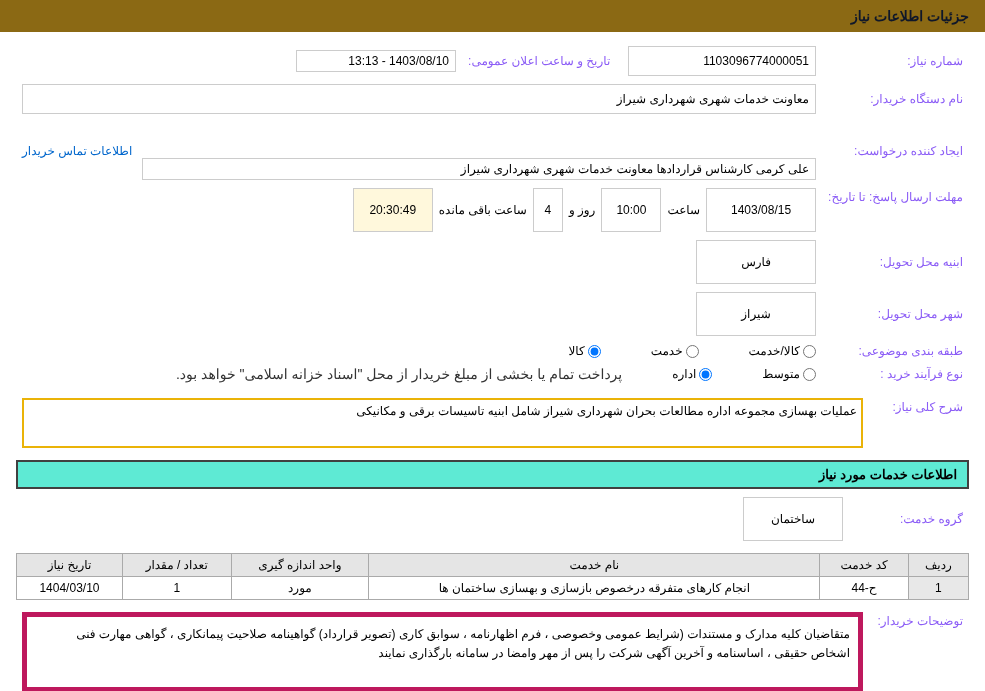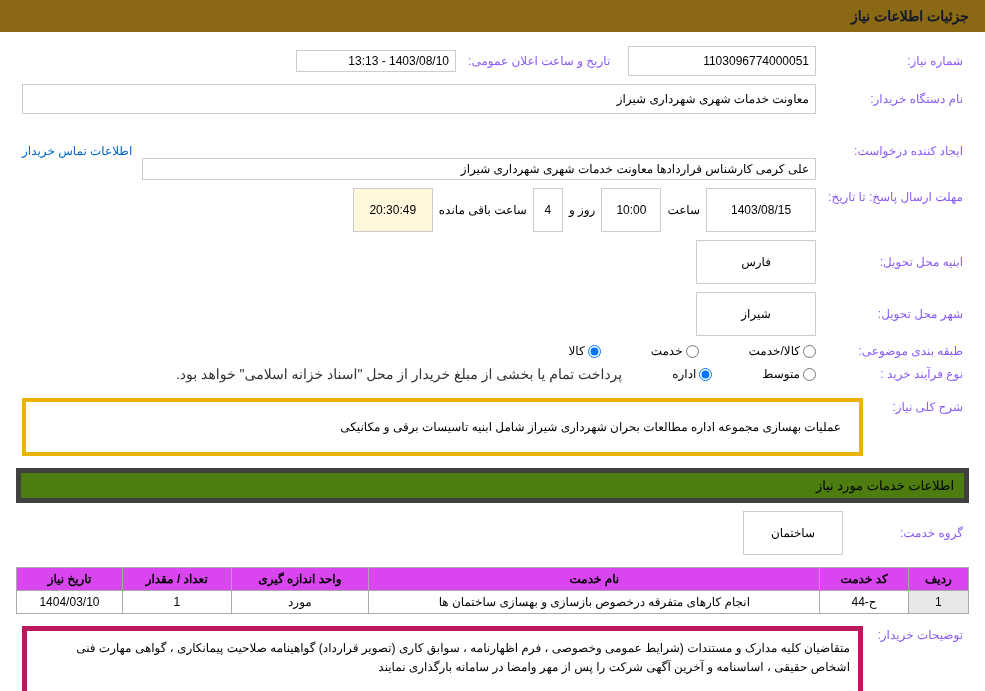--- a/index.html
+++ b/index.html
@@ -54,50 +54,50 @@
       background: #fff;
       padding: 7px 6px;
       display: block;
       width: 100%;
     }
     .blue-link {
       color: #0066cc;
       text-decoration: none;
     }
     .section-header {
-      background: #4d7c0f;
-      border: 5px solid #404040;
+      background: #5eead4;
+      border: 2px solid #404040;
       padding: 5px 10px;
-      font-weight: normal;
+      font-weight: bold;
       font-size: 13px;
       text-align: right;
       margin: 8px 0 4px 0;
     }
     .services-table {
       width: 100%;
       border-collapse: collapse;
       margin-bottom: 8px;
     }
     .services-table th, .services-table td {
       border: 1px solid #aaa;
       padding: 4px 8px;
       text-align: center;
       font-size: 12px;
     }
     .services-table th {
-      background: #d946ef;
-      font-weight: bold;
+      background: #e5e5e5;
+      font-weight: normal;
     }
     .services-table td:first-child {
       background: #e8e8e8;
     }
     .textarea-box {
       width: 100%;
-      border: 4px solid #eab308;
-      padding: 18px;
+      border: 2px solid #eab308;
+      padding: 4px;
       min-height: 50px;
       text-align: right;
       background: #fff;
       font-family: Tahoma, Arial, sans-serif;
       font-size: 12px;
       resize: none;
       display: block;
     }
     .description-box {
       border: 5px solid #be185d;

